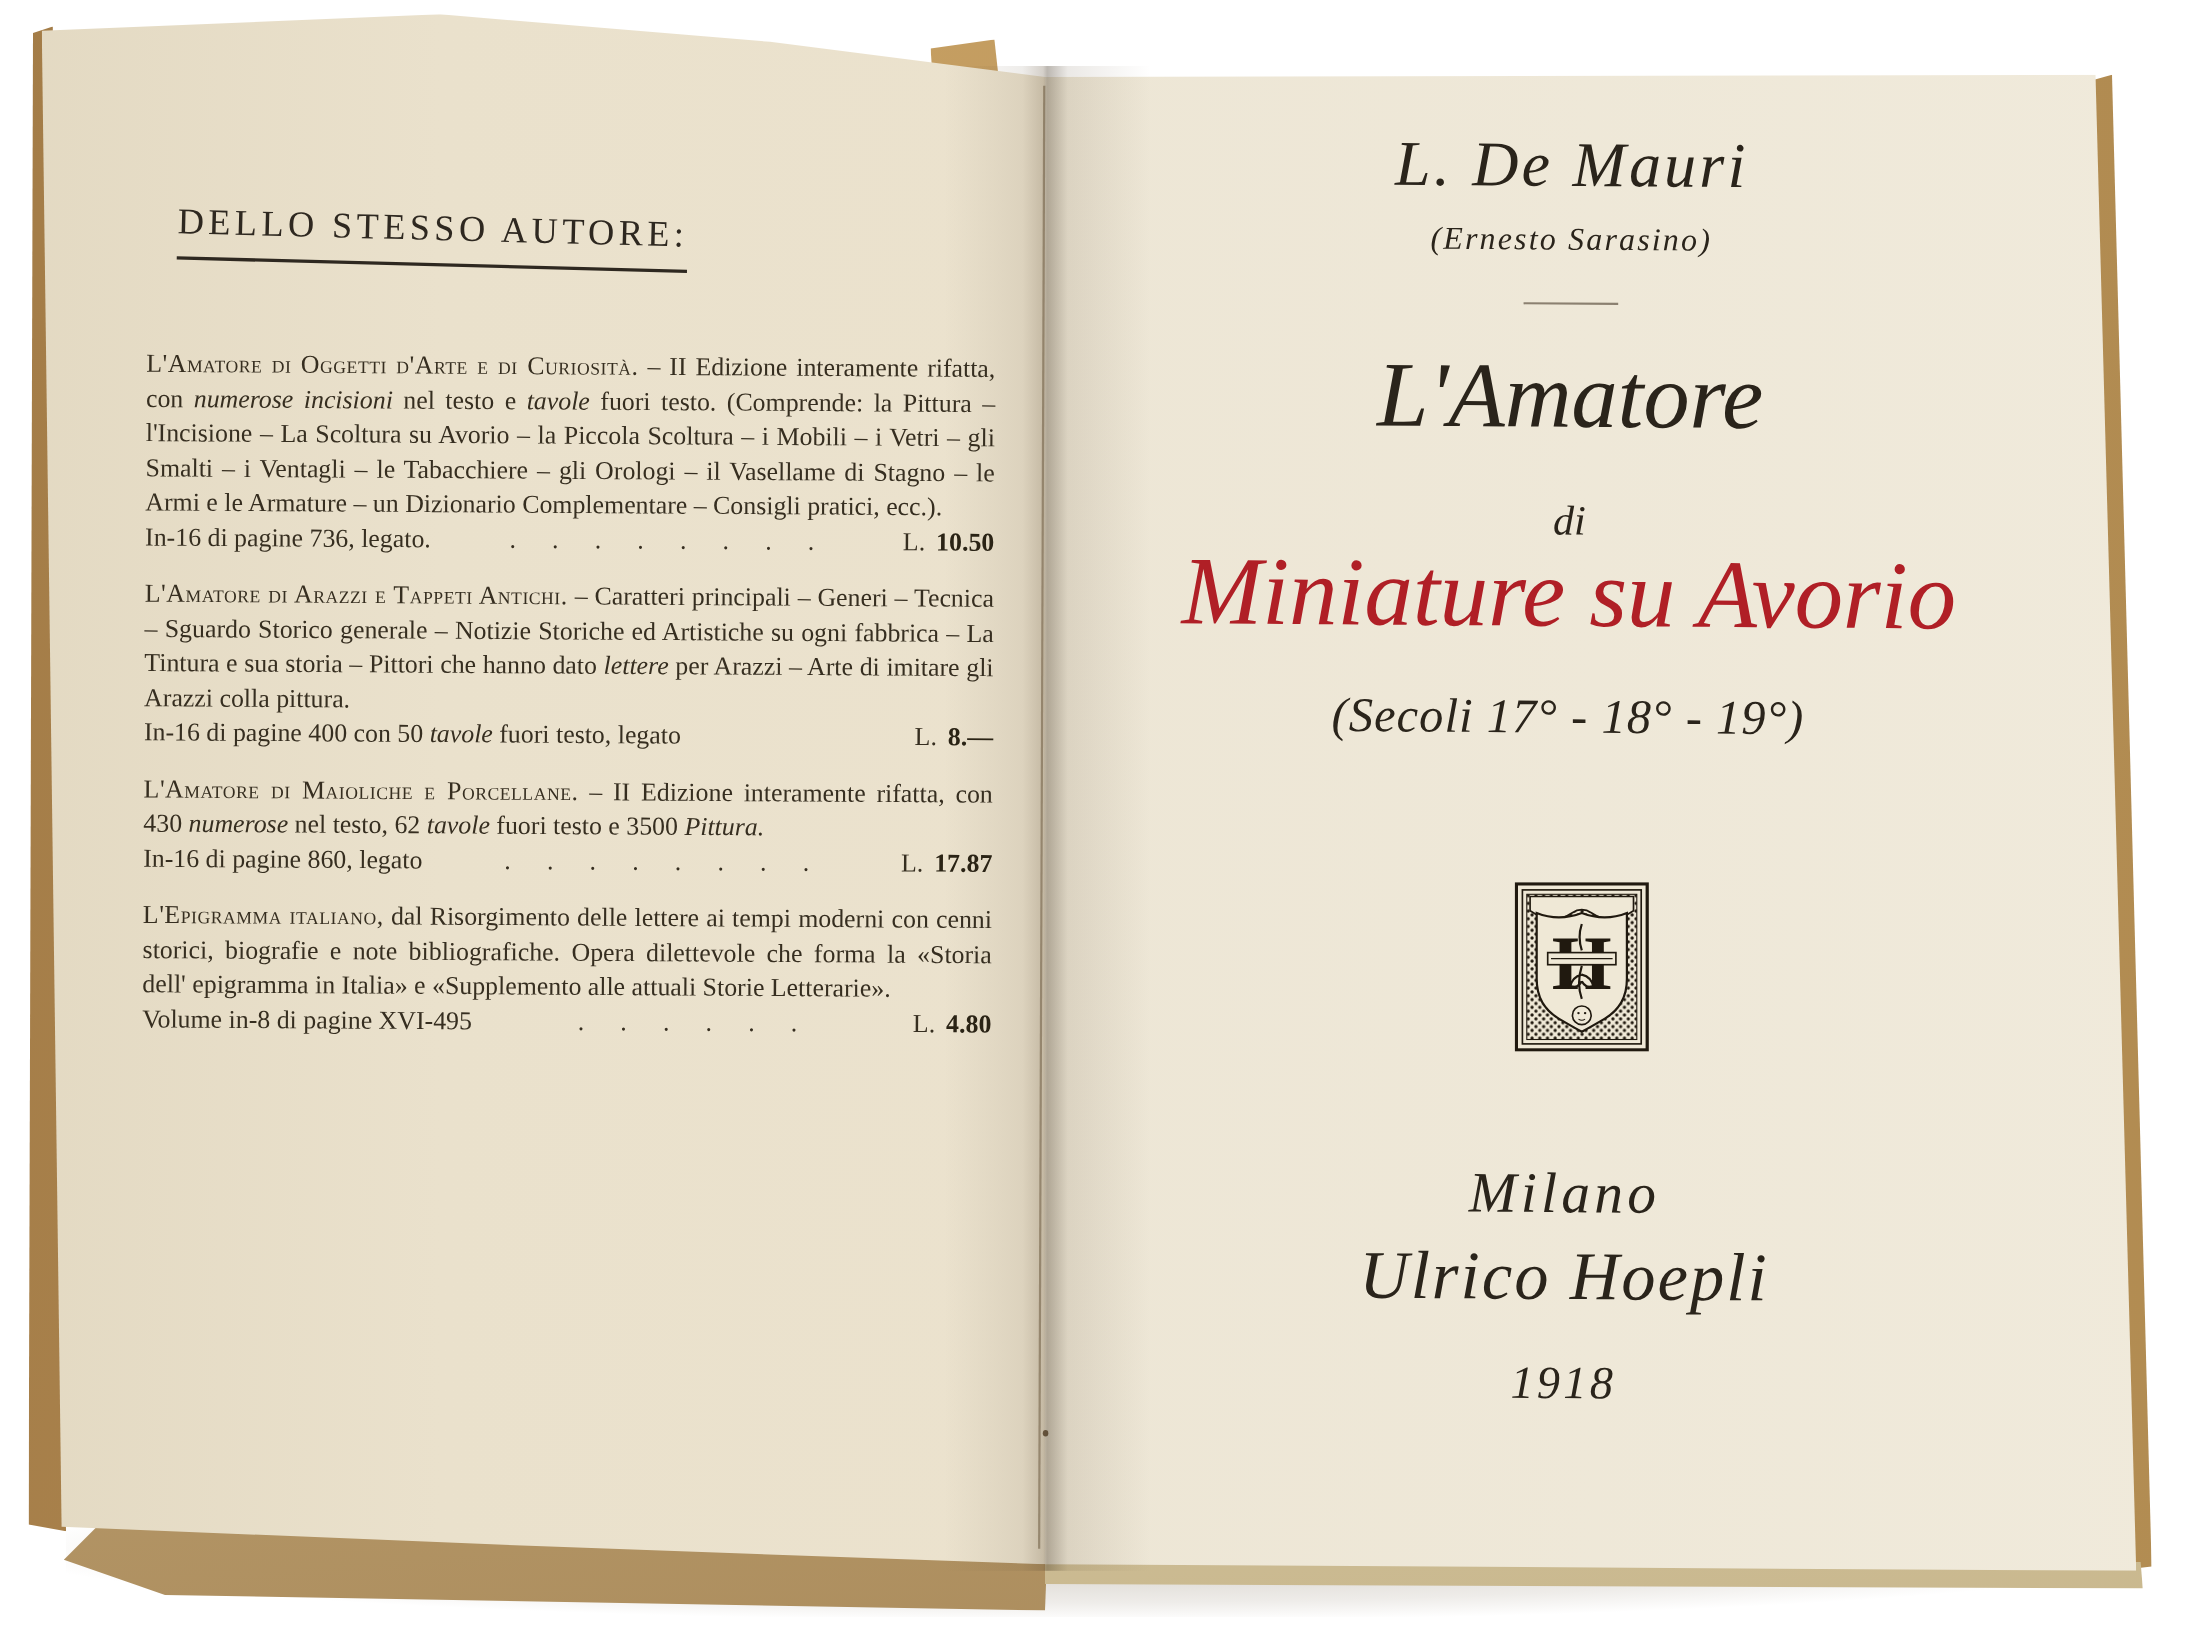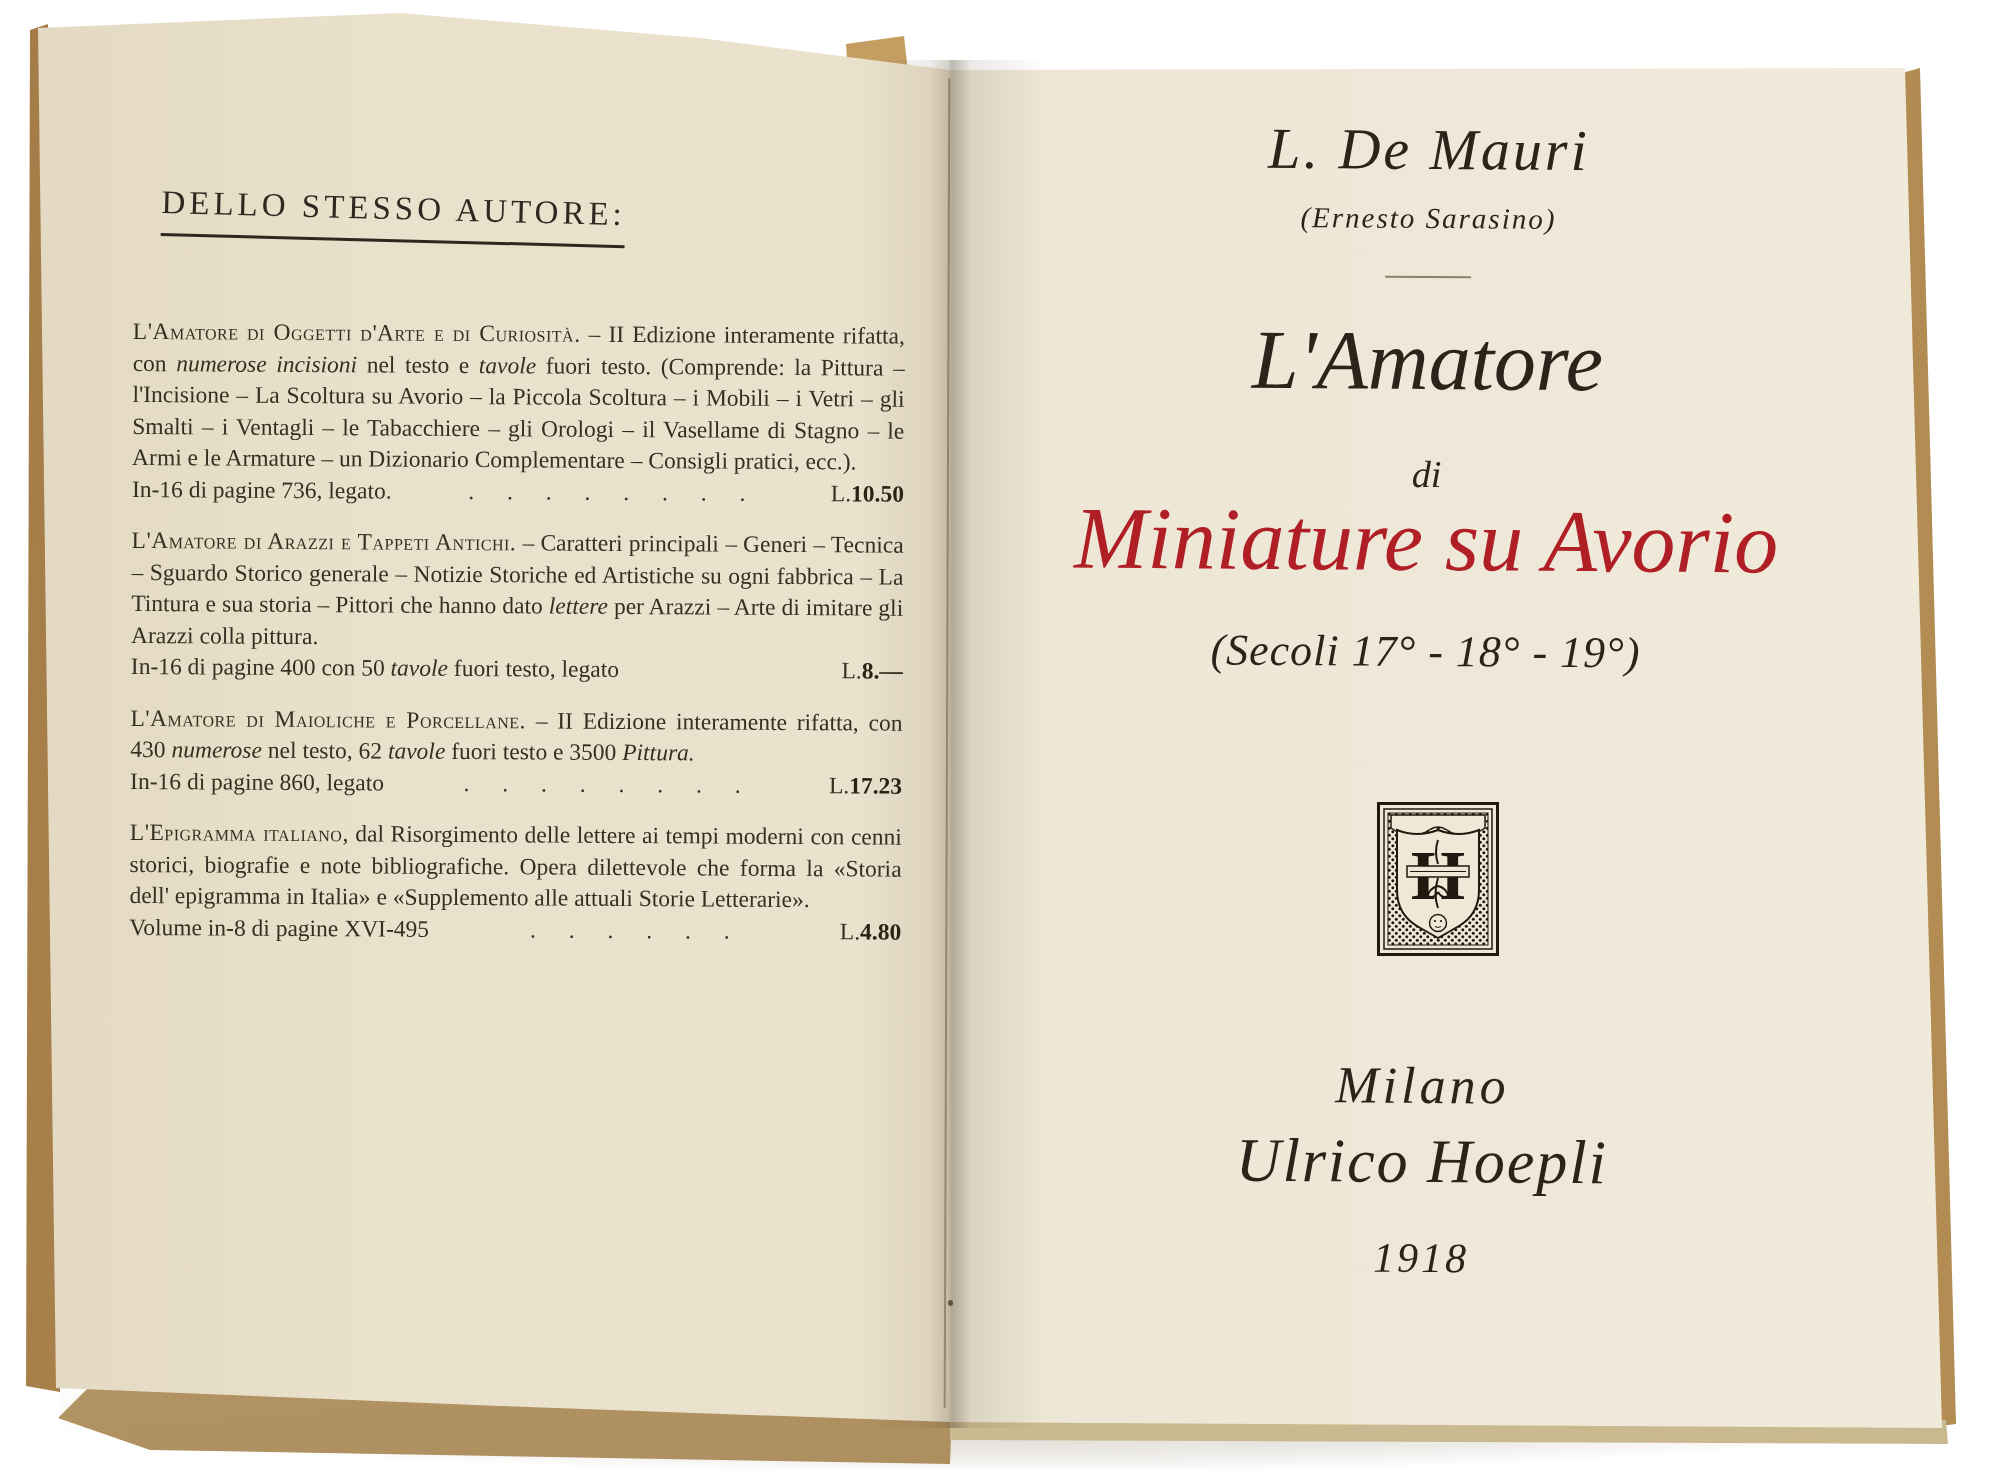--- a/index.html
+++ b/index.html
@@ -41,21 +41,21 @@
     font-size:33px;letter-spacing:4px;color:#2e2820;padding-bottom:12px;border-bottom:3.5px solid #2e2820;white-space:nowrap;}
   .entries{position:absolute;left:133px;top:316px;width:772px;transform:rotate(.35deg);transform-origin:left top;
     font-size:23.5px;line-height:31.5px;color:#362e20;text-align:justify;}
   .entry{margin-bottom:20px;}
   .sc{font-variant:small-caps;letter-spacing:.5px;}
   .it{font-style:italic;}
   .priceline{display:flex;align-items:baseline;width:100%;}
   .pl-text{white-space:nowrap;}
   .pl-dots{flex:1;overflow:hidden;text-align:center;white-space:nowrap;letter-spacing:9px;word-spacing:9px;padding:0 12px;}
   .pl-cur{white-space:nowrap;}
-  .pl-amount{font-weight:bold;white-space:nowrap;color:#2a2315;}
+  .pl-amount{font-weight:bold;margin-left:10px;white-space:nowrap;color:#2a2315;}
 
   
   .rp{position:absolute;left:950px;top:0;width:960px;height:1480px;transform:rotate(.4deg);transform-origin:center top;
     color:#2a241b;text-align:center;}
   .rp > div{position:absolute;width:100%;}
   .rp-author{top:116px;font-size:58px;font-style:italic;letter-spacing:3px;}
   .rp-alias{top:202px;font-size:29px;font-style:italic;letter-spacing:2px;}
   .rp-rule{top:264px;}
   .rp-rule span{display:inline-block;width:86px;height:2px;background:#8b8070;}
   .rp-title1{top:312px;font-size:84px;font-style:italic;}
@@ -111,21 +111,21 @@
         <span class="pl-amount">8.—</span>
       </span>
     </div>
 
     <div class="entry">
       <span><span class="sc">L'Amatore di Maioliche e Porcellane.</span><span> – II Edizione interamente rifatta, con 430 </span><span class="it">numerose</span><span> nel testo, 62 </span><span class="it">tavole</span><span> fuori testo e 3500 </span><span class="it">Pittura.</span></span>
       <span class="priceline">
         <span class="pl-text"><span>In-16 di pagine 860, legato</span></span>
         <span class="pl-dots">. . . . . . . .</span>
         <span class="pl-cur">L.</span>
-        <span class="pl-amount">17.23</span>
+        <span class="pl-amount">17.87</span>
       </span>
     </div>
 
     <div class="entry">
       <span><span class="sc">L'Epigramma italiano,</span><span> dal Risorgimento delle lettere ai tempi moderni con cenni storici, biografie e note bibliografiche. Opera dilettevole che forma la «Storia dell' epigramma in Italia» e «Supplemento alle attuali Storie Letterarie».</span></span>
       <span class="priceline">
         <span class="pl-text"><span>Volume in-8 di pagine XVI-495</span></span>
         <span class="pl-dots">. . . . . .</span>
         <span class="pl-cur">L.</span>
         <span class="pl-amount">4.80</span>

